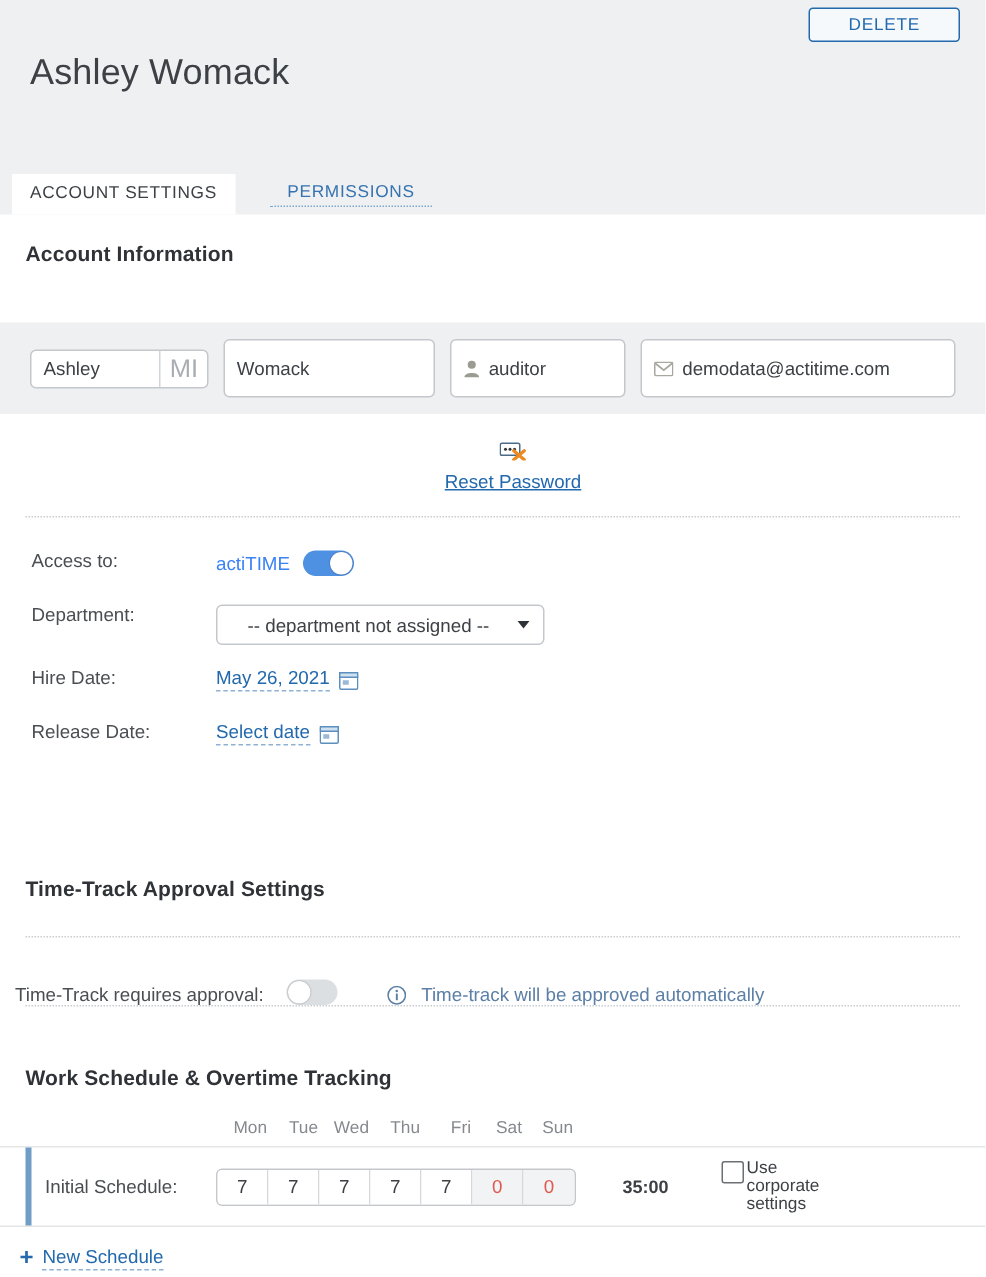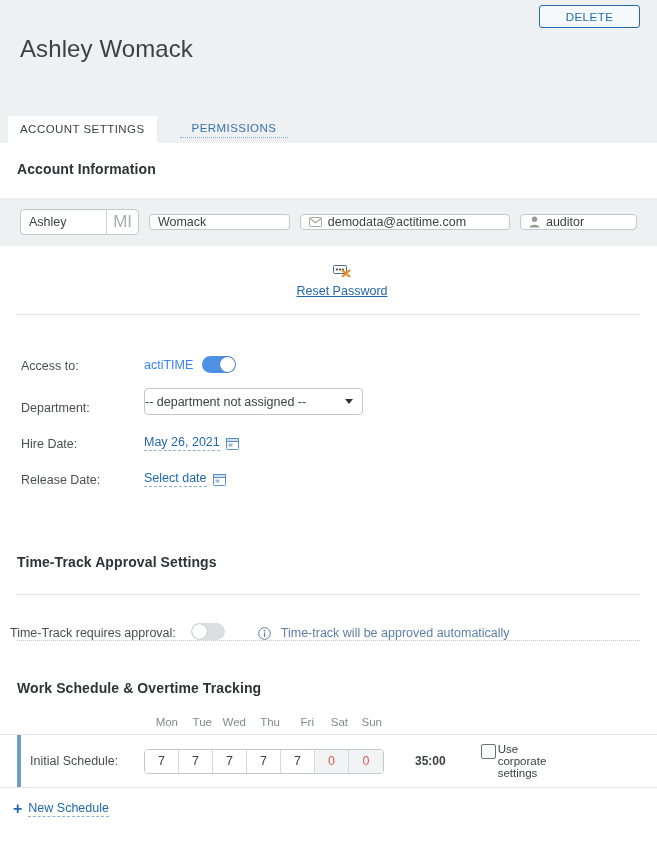--- a/index.html
+++ b/index.html
@@ -91,28 +91,28 @@
 
   .dotted-rule {
     border-top: 1px dotted #c9ccd0;
     margin: 0 17px;
     height: 0;
   }
 
   
   .acct-band {
     background: #eff0f2;
-    margin-top: 21px;
+    margin-top: 38px;
     padding: 11px 20px;
     display: flex;
     align-items: center;
     gap: 10px;
   }
   .fld {
-    height: 16px;
+    height: 39px;
     border: 1px solid #c4c7cb;
     border-radius: 4px;
     background: #ffffff;
     display: flex;
     align-items: center;
     font-size: 12.5px;
     color: #3d4146;
     padding: 0 8px;
   }
   .fld-name-group {
@@ -157,21 +157,21 @@
   .link-blue {
     color: #2269ad;
     font-size: 12.5px;
     text-decoration: underline;
     cursor: pointer;
   }
 
   
   .lv-row {
     display: flex;
-    align-items: flex-end;
+    align-items: flex-start;
     padding-left: 21px;
     height: 36px;
   }
   .lv-label {
     width: 123px;
     font-size: 12.5px;
     color: #4a4e53;
   }
   .lv-value { display: flex; align-items: center; }
 
@@ -205,21 +205,21 @@
 
   
   .select-box {
     width: 219px;
     height: 27px;
     border: 1px solid #c4c7cb;
     border-radius: 4px;
     background: #ffffff;
     display: flex;
     align-items: center;
-    padding: 0 0;
+    padding: 0 20px;
     font-size: 12.5px;
     color: #3d4146;
     position: relative;
     cursor: pointer;
   }
   .caret {
     position: absolute;
     right: 9px;
     width: 0; height: 0;
     border-left: 4.5px solid transparent;
@@ -368,38 +368,38 @@
 
 <div class="acct-band">
 
   <div class="fld-name-group">
     <div class="fld-first">Ashley</div>
     <div class="fld-mi">MI</div>
   </div>
 
   <div class="fld fld-last">Womack</div>
 
+  <div class="fld fld-login">
+    <span class="mini-icon">
+      <svg width="11" height="12" viewBox="0 0 11 12">
+        <circle cx="5.5" cy="3.2" r="2.7" fill="#9b9b93"></circle>
+        <path d="M0.6 11.5 C0.6 7.8 10.4 7.8 10.4 11.5 Z" fill="#9b9b93"></path>
+      </svg>
+    </span>
+    <span>auditor</span>
+  </div>
+
   <div class="fld fld-email">
     <span class="mini-icon">
       <svg width="13" height="10" viewBox="0 0 13 10">
         <rect x="0.5" y="0.5" width="12" height="9" rx="1" fill="#ffffff" stroke="#a8a89f"></rect>
         <path d="M0.8 1.2 L6.5 5.8 L12.2 1.2" fill="none" stroke="#a8a89f" stroke-width="1.2"></path>
       </svg>
     </span>
     <span>demodata@actitime.com</span>
-  </div>
-
-  <div class="fld fld-login">
-    <span class="mini-icon">
-      <svg width="11" height="12" viewBox="0 0 11 12">
-        <circle cx="5.5" cy="3.2" r="2.7" fill="#9b9b93"></circle>
-        <path d="M0.6 11.5 C0.6 7.8 10.4 7.8 10.4 11.5 Z" fill="#9b9b93"></path>
-      </svg>
-    </span>
-    <span>auditor</span>
   </div>
 </div>
 
 <div class="reset-row">
   <span class="mini-icon">
     <svg width="18" height="14" viewBox="0 0 18 14">
       <rect x="0.5" y="2.5" width="13" height="8" rx="1.2" fill="#ffffff" stroke="#4a6b8a"></rect>
       <circle cx="4" cy="6.5" r="1" fill="#2f3337"></circle>
       <circle cx="7" cy="6.5" r="1" fill="#2f3337"></circle>
       <circle cx="10" cy="6.5" r="1" fill="#2f3337"></circle>

